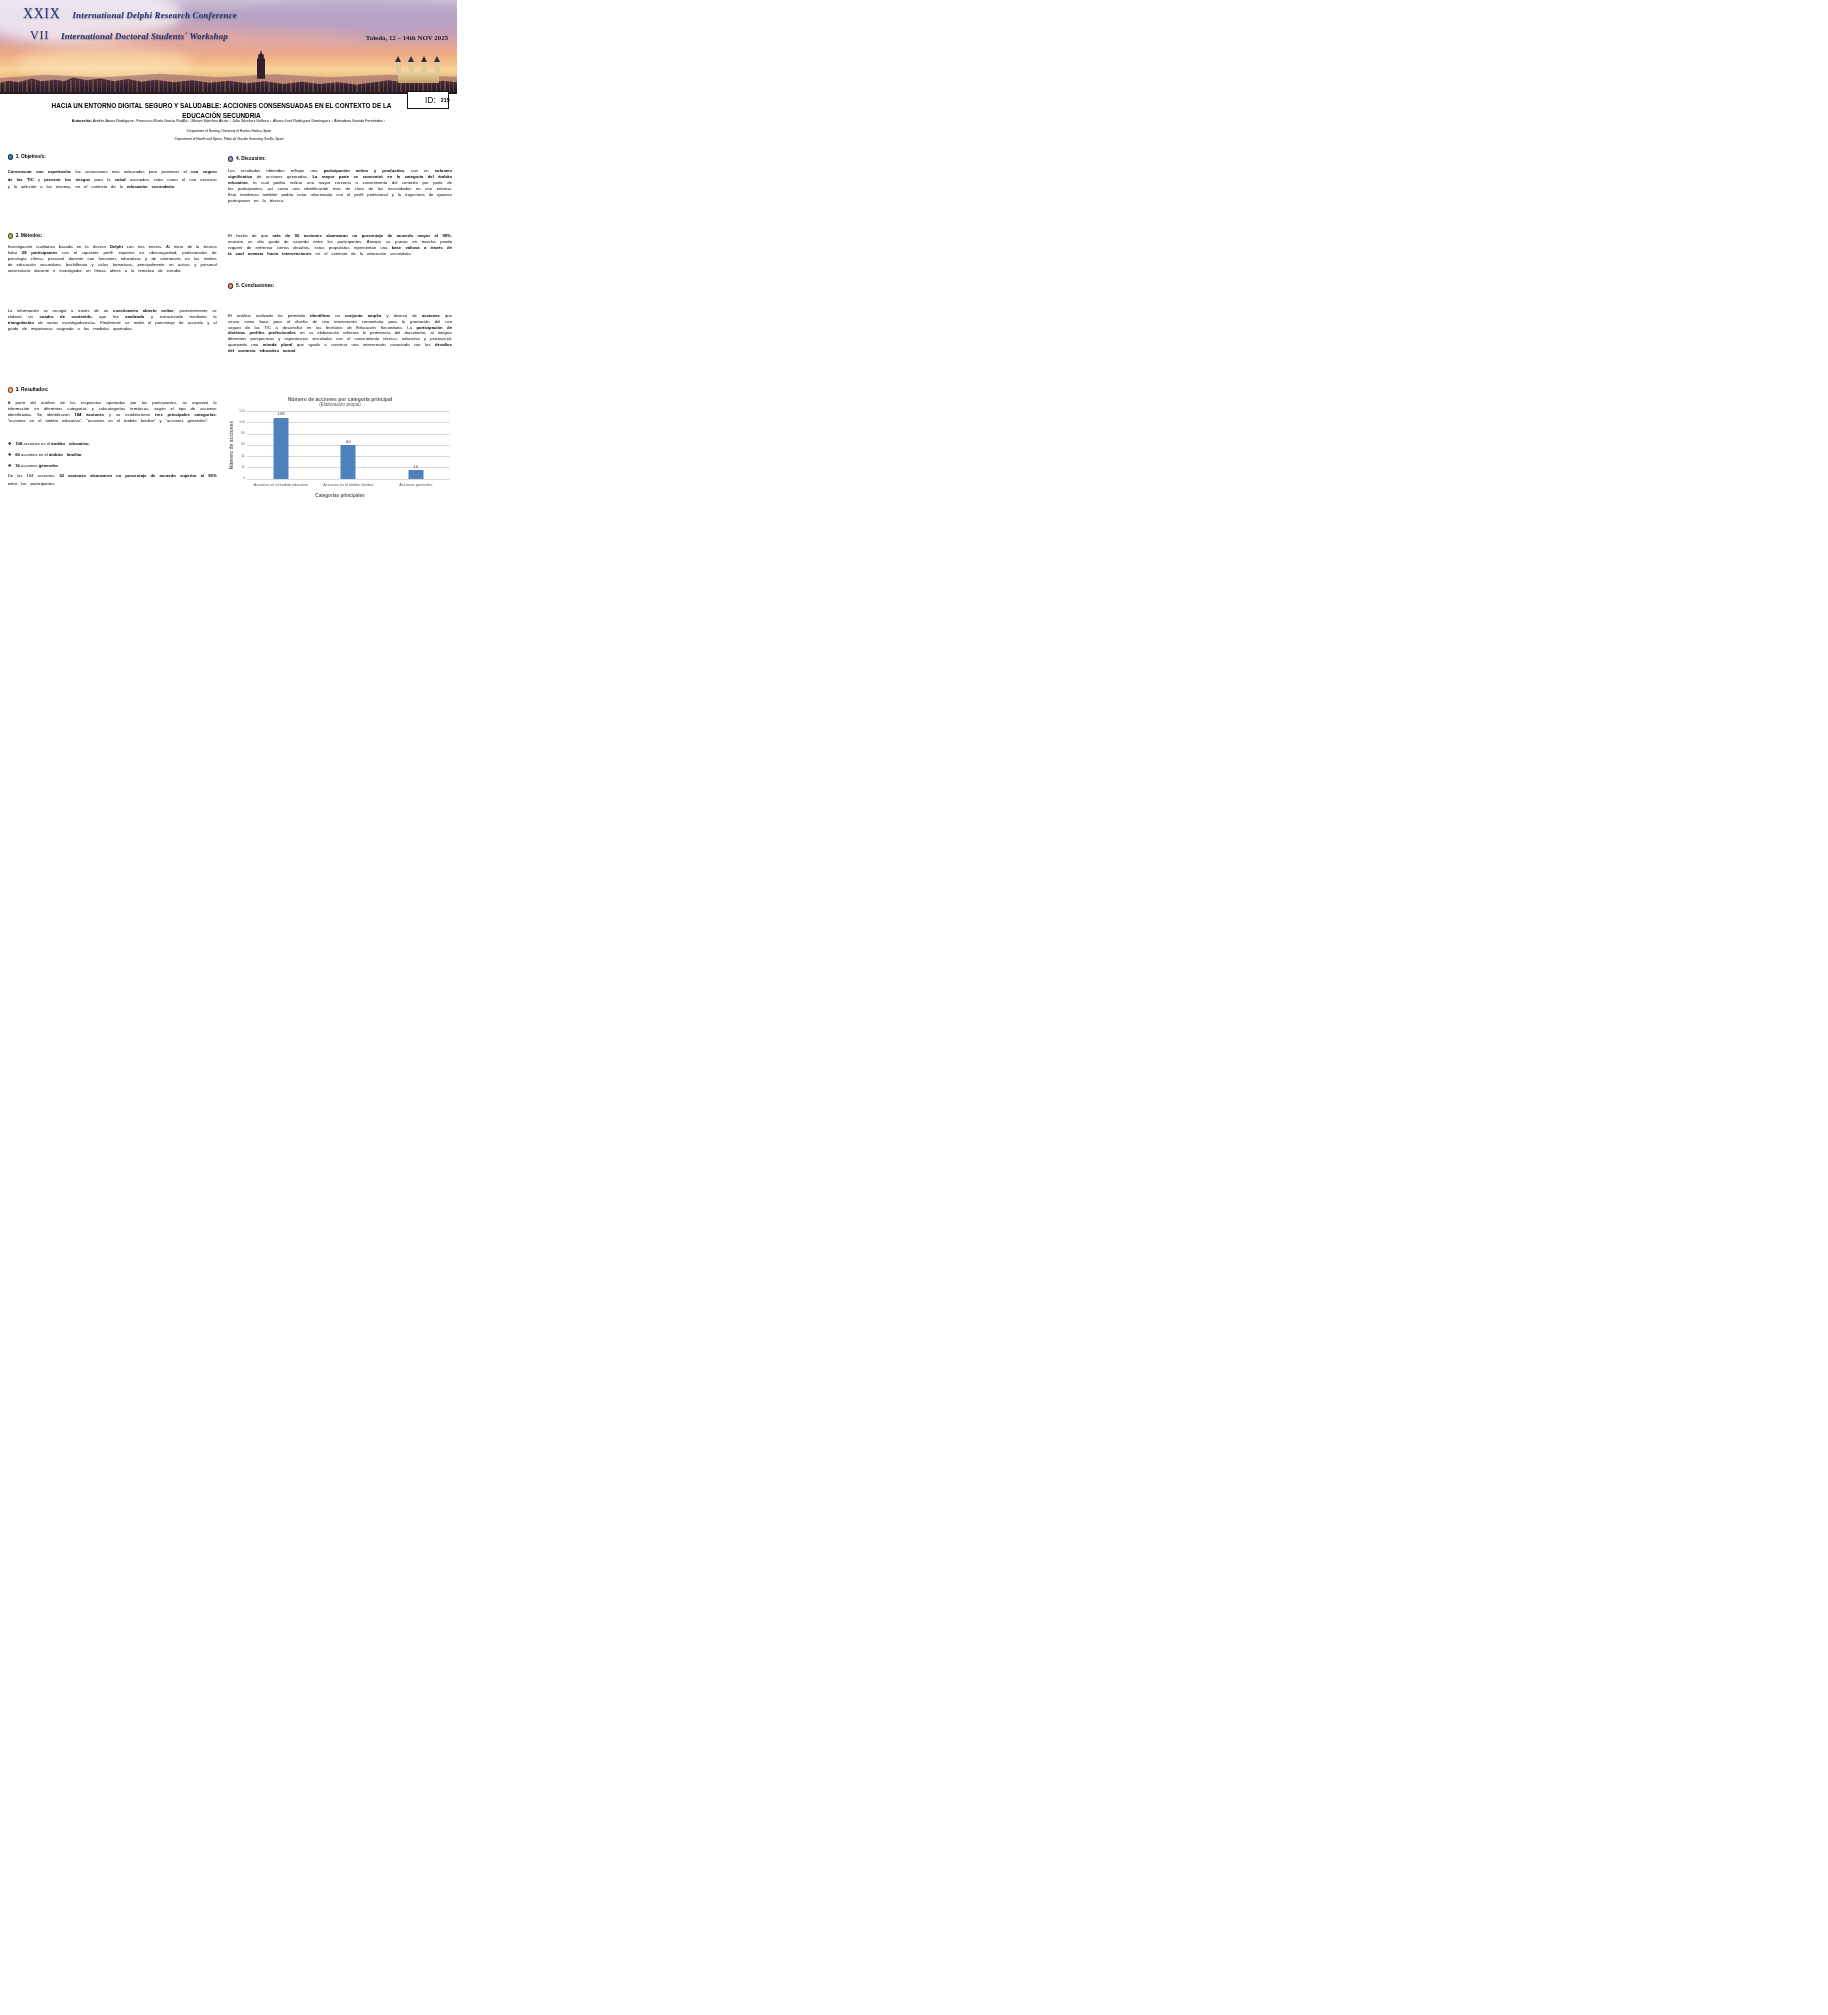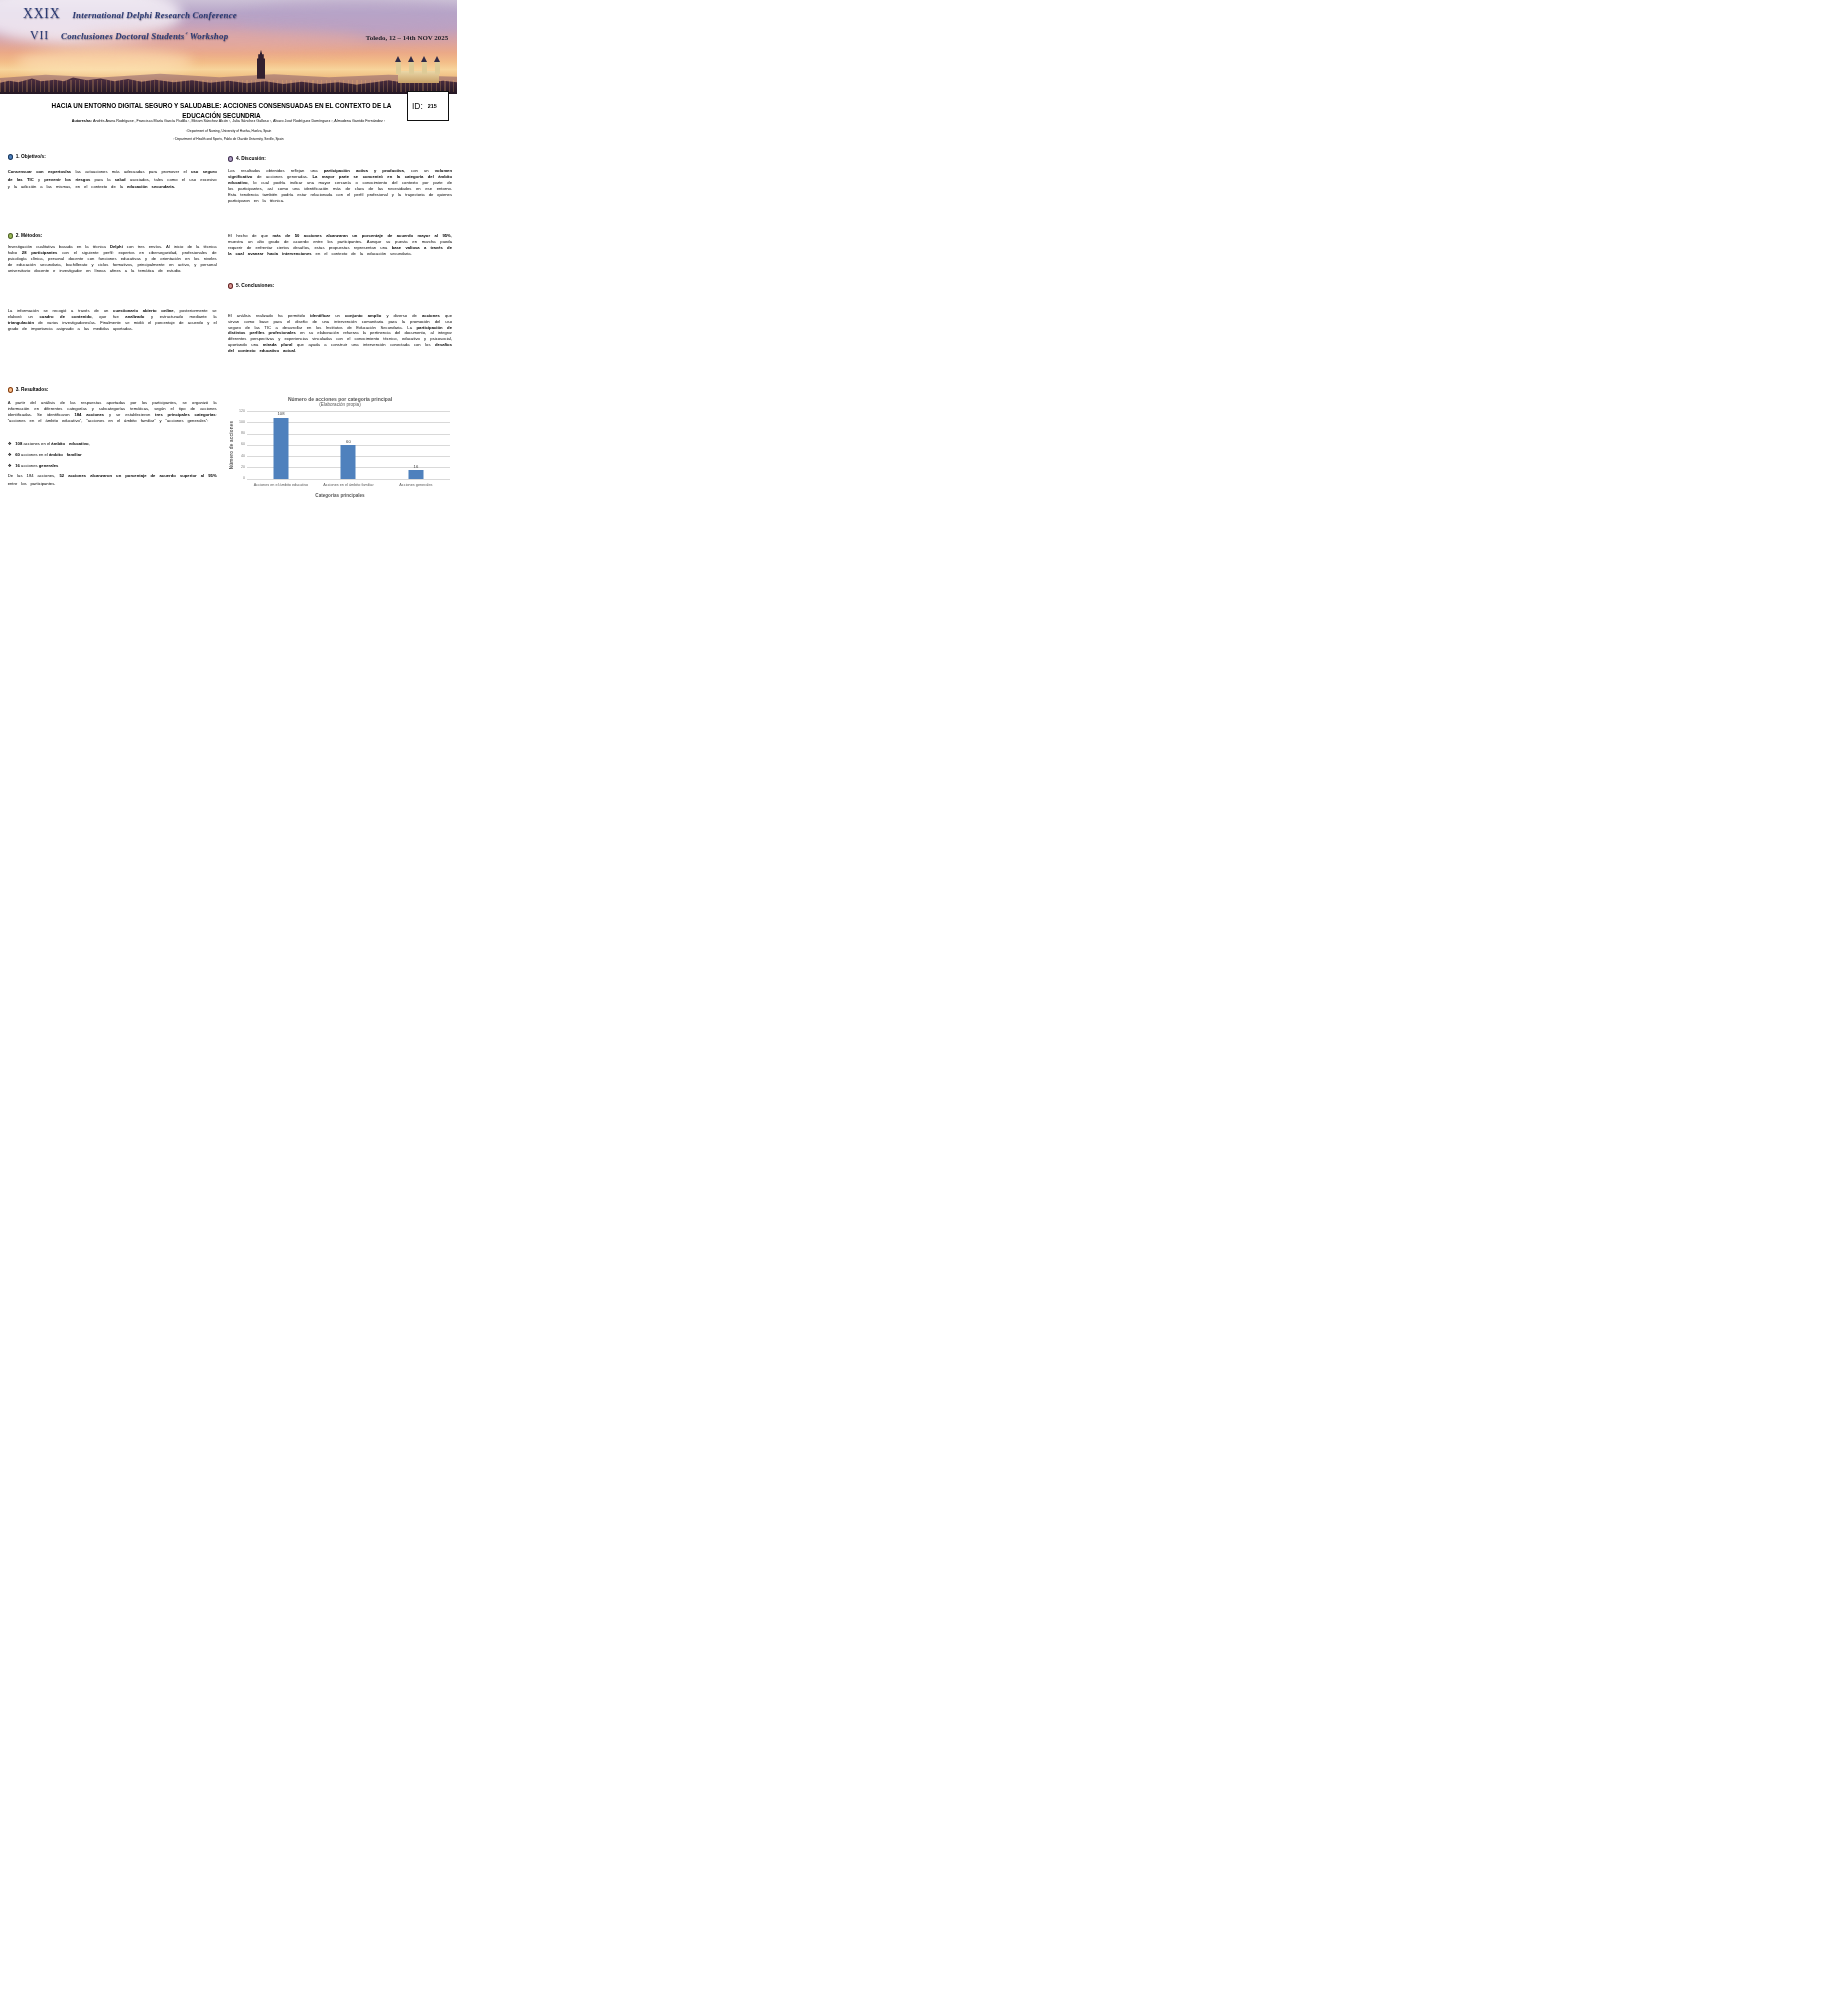--- a/index.html
+++ b/index.html
@@ -41,22 +41,22 @@
   .conf-line.l2{left:30px;top:28px;}
   .roman{font-weight:400;font-size:13.7px;letter-spacing:0.8px;}
   .roman.small{font-size:12px;}
   .conf-name{font-style:italic;font-weight:700;font-size:8.9px;margin-left:12px;letter-spacing:0.2px;}
   .hero-date{position:absolute;right:8.9px;top:34px;font-family:"Liberation Serif",serif;
          font-weight:600;font-size:6.9px;color:#22222c;}
 
   
   .main-title{position:absolute;left:44px;top:97px;width:355px;text-align:center;
          font-weight:700;font-size:6.4px;line-height:1.45;}
-  .id-box{position:absolute;left:407px;top:91px;width:42px;height:30px;border:1.2px solid #111;
-         background:#fff;display:flex;align-items:center;gap:4.8px;padding-left:4px;box-sizing:border-box;}
+  .id-box{position:absolute;left:407px;top:91px;width:42px;height:18px;border:1.2px solid #111;
+         background:#fff;display:flex;align-items:center;gap:4.8px;padding-left:17px;box-sizing:border-box;}
   .id-label{font-size:8.5px;color:#111;}
   .id-value{font-size:5.4px;font-weight:700;}
   .authors{position:absolute;left:0;top:119px;width:100%;text-align:center;font-size:3.7px;white-space:nowrap;}
   .affil{position:absolute;left:0;width:100%;text-align:center;font-size:3.2px;}
   .affil.a1{top:129px;} .affil.a2{top:137px;}
 
   
   .col{position:absolute;top:0;height:514px;}
   .col-left{left:7.7px;width:209px;}
   .col-right{left:228px;width:224px;}
@@ -124,21 +124,21 @@
       <div class="alc-t t2"></div>
       <div class="alc-t t3"></div>
       <div class="alc-t t4"></div>
     </div>
     <div class="conf-line l1">
       <span class="roman">XXIX</span>
       <span class="conf-name">International Delphi Research Conference</span>
     </div>
     <div class="conf-line l2">
       <span class="roman small">VII</span>
-      <span class="conf-name">Conclusiones Doctoral Students´ Workshop</span>
+      <span class="conf-name">International Doctoral Students´ Workshop</span>
     </div>
     <div class="hero-date">Toledo, 12 – 14th NOV 2025</div>
   </header>
 
   <h1 class="main-title">HACIA UN ENTORNO DIGITAL SEGURO Y SALUDABLE: ACCIONES CONSENSUADAS EN EL CONTEXTO DE LA EDUCACIÓN SECUNDRIA</h1>
   <div class="id-box">
     <span class="id-label">ID:</span>
     <span class="id-value">215</span>
   </div>
   <div class="authors"><b>Autores/as:</b> <span>Andrés Arana Rodríguez¹, Francisca María García Padilla ¹, Miriam Sánchez Alcón ¹, Julia Sánchez Galloso ¹, Álvaro José Rodríguez Domínguez ², Almudena Garrido Fernández ¹</span></div>

